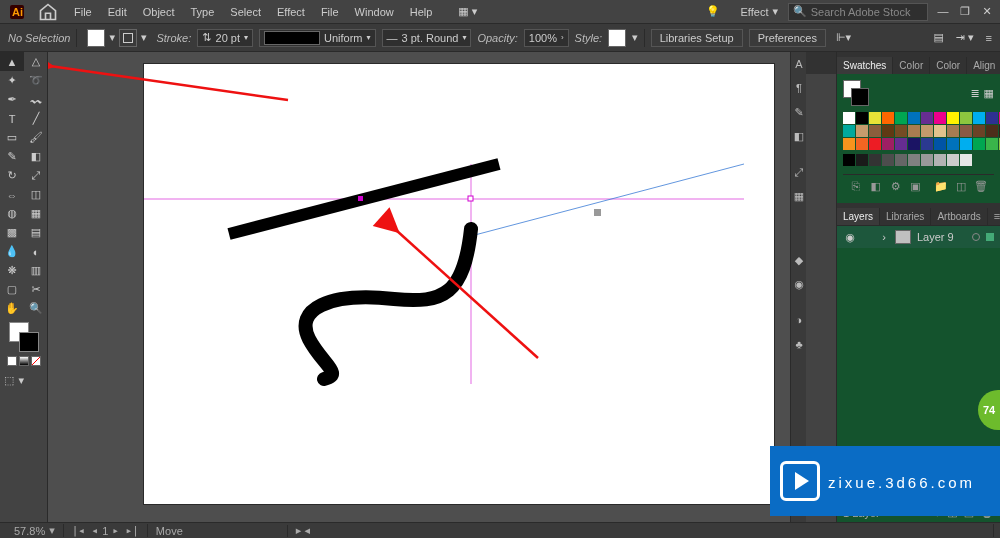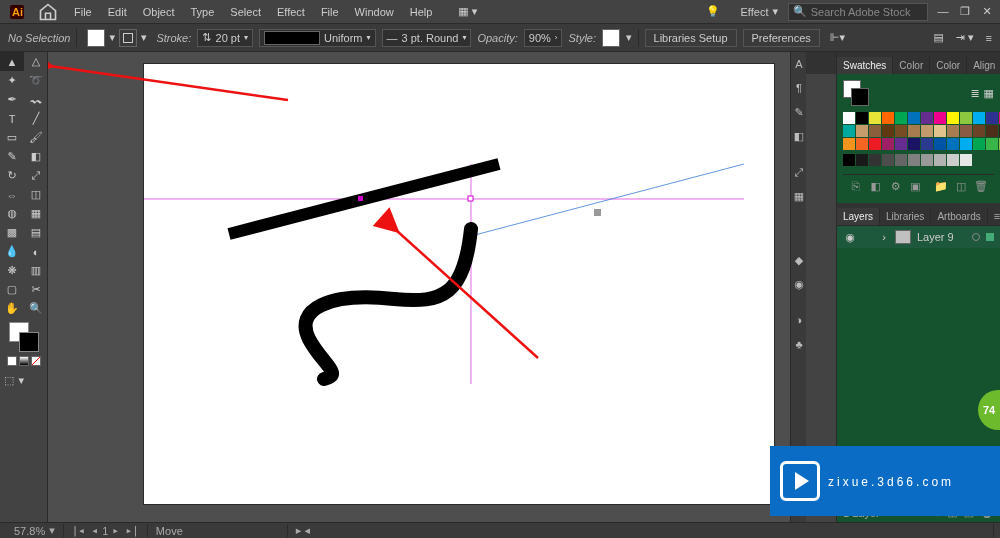--- a/index.html
+++ b/index.html
@@ -90,21 +90,21 @@
 .statusbar { position: absolute; left: 0; right: 0; bottom: 0; height: 16px; background: #3a3a3a; display: flex; align-items: center; padding: 0 6px; font-size: 10px; color: #aaa; border-top: 1px solid #2a2a2a; }
 .statusbar .seg { padding: 0 8px; border-right: 1px solid #2a2a2a; display: flex; align-items: center; gap: 4px; }
 .statusbar .nav { font-family: monospace; }
 
 
 .watermark { position: absolute; right: 0; bottom: 22px; width: 230px; height: 70px; background: #0a6cc5; color: #fff; display: flex; align-items: center; gap: 8px; padding: 6px 10px; }
 .watermark .play { width: 40px; height: 40px; border: 3px solid #fff; border-radius: 6px; display: flex; align-items: center; justify-content: center; }
 .watermark .play::after { content:''; border-left: 14px solid #fff; border-top: 9px solid transparent; border-bottom: 9px solid transparent; margin-left: 3px; }
 .watermark .txt { display: flex; flex-direction: column; }
 .watermark .txt .big { font-size: 22px; font-weight: bold; letter-spacing: 2px; }
-.watermark .txt .small { font-size: 12px; letter-spacing: 3px; margin-top: 2px; }
+.watermark .txt .small { font-size: 15px; letter-spacing: 3px; margin-top: 2px; }
 .badge { position: absolute; right: 0; top: 390px; width: 22px; height: 40px; background: #6dbb2c; border-radius: 20px 0 0 20px; color: #fff; display:flex; align-items:center; justify-content:center; font-size:10px; font-weight:bold;}
 
 
 .overlay { position: absolute; left: 48px; right: 210px; top: 52px; bottom: 16px; pointer-events: none; }
 .overlay svg { width: 100%; height: 100%; }
 </style>
 </head>
 <body>
 
 <div class="menubar">
@@ -164,21 +164,21 @@
       <span>Uniform</span>
       <span class="caret">▾</span>
     </div>
   <div class="dropdown">
       <span>—</span>
       <span>3 pt. Round</span>
       <span class="caret">▾</span>
     </div>
   <span class="label">Opacity:</span>
   <div class="dropdown">
-      <span>90%</span>
+      <span>100%</span>
       <span class="caret">›</span>
     </div>
   <span class="label">Style:</span>
   <div class="small-swatch"></div>
     <span>▾</span>
   <span class="divider"></span>
   <div class="btn-flat">Libraries Setup</div>
   <div class="btn-flat">Preferences</div>
   <span style="margin-left:4px">⊩▾</span>
   <span class="spacer" style="flex:1"></span>

